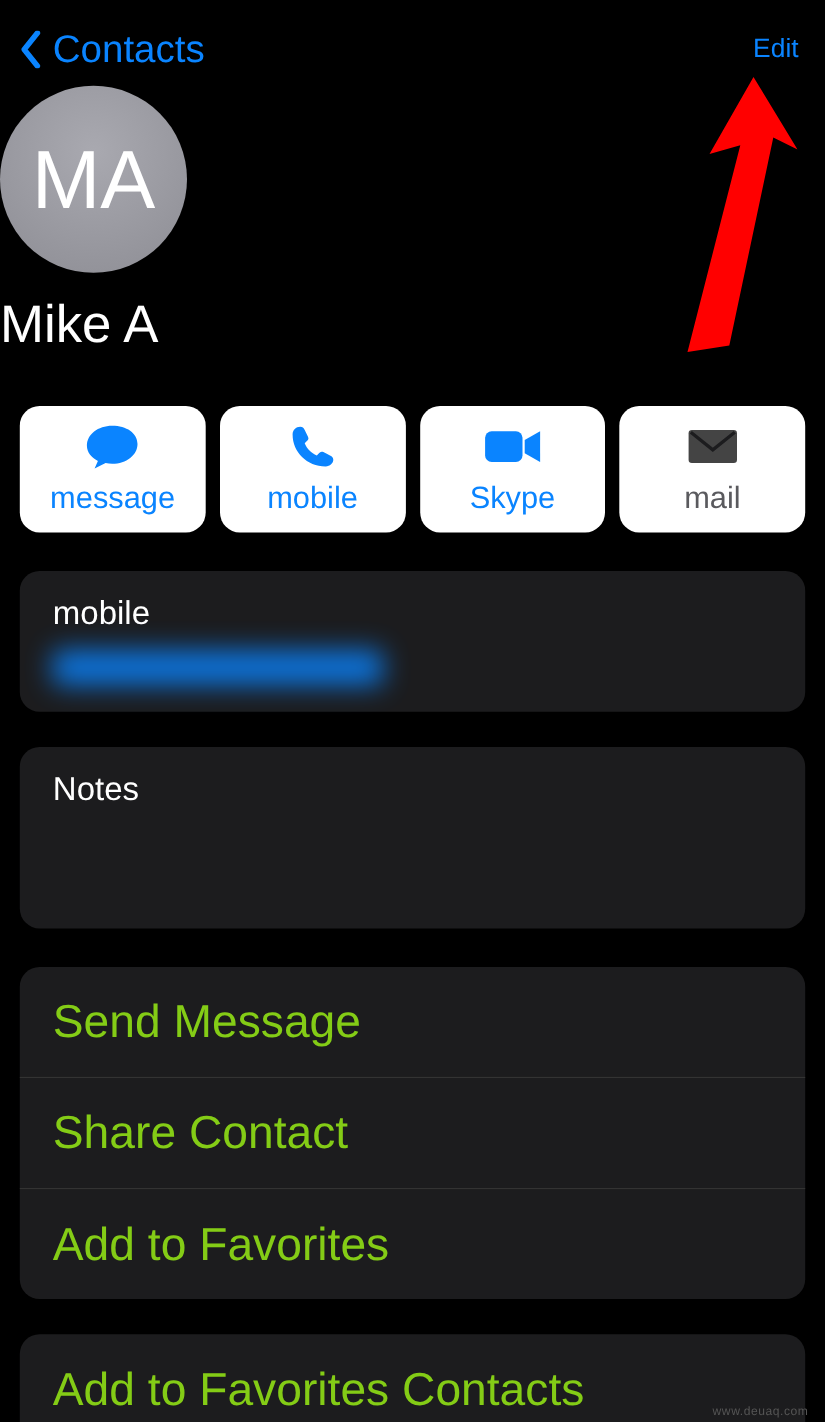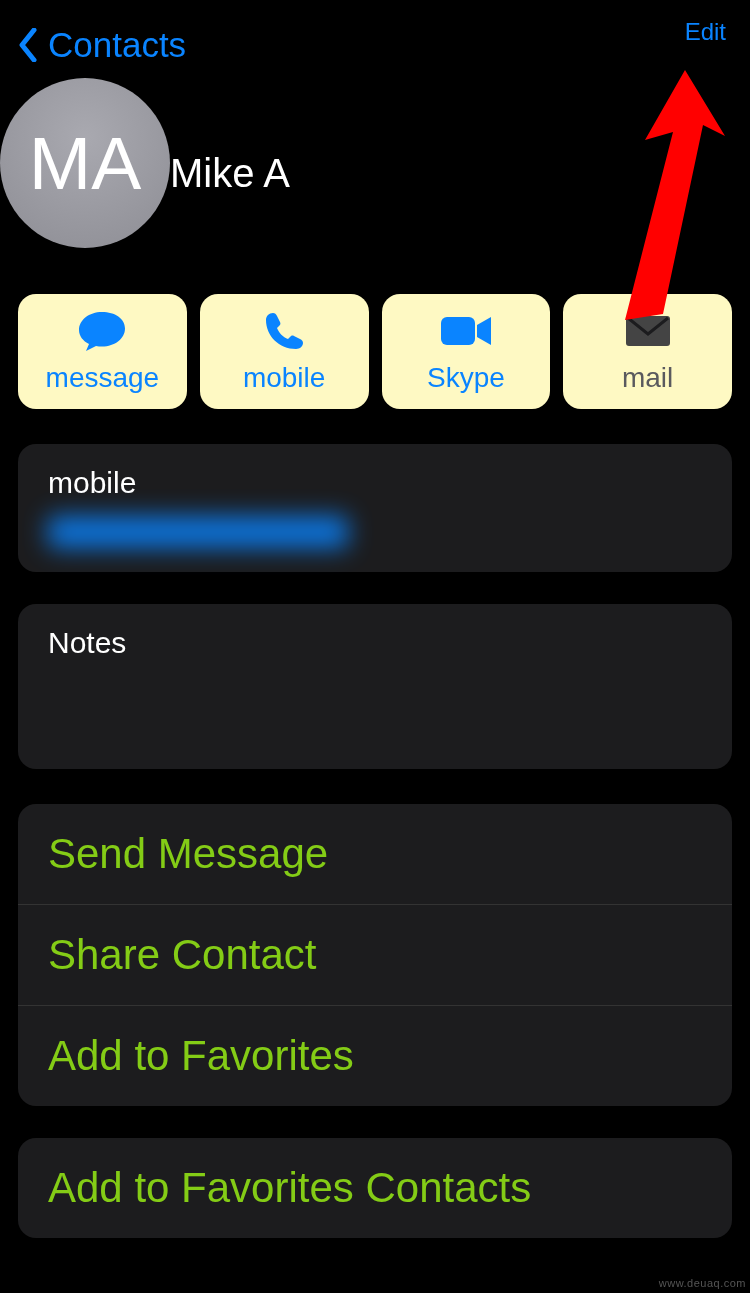--- a/index.html
+++ b/index.html
@@ -8,20 +8,21 @@
     height: 1293px;
     background: #000;
     font-family: -apple-system, "Helvetica Neue", Helvetica, Arial, sans-serif;
     color: #fff;
     overflow: hidden;
     position: relative;
   }
   
   .nav {
     display: flex;
+    align-items: center;
     justify-content: space-between;
     padding: 18px 24px 0 18px;
     height: 72px;
   }
   .nav-left {
     display: flex;
     align-items: center;
     color: #0a84ff;
     font-size: 35px;
     font-weight: 400;
@@ -32,51 +33,51 @@
     margin-right: 10px;
   }
   .nav-right {
     color: #0a84ff;
     font-size: 24px;
     font-weight: 400;
   }
   
   .avatar-wrap {
     display: flex;
-    align-items: center;
+    flex-direction: column;
     margin-top: 6px;
   }
   .avatar {
     width: 170px;
     height: 170px;
     border-radius: 50%;
     background: radial-gradient(circle at 50% 35%, #a9a9b0, #8d8d94);
     display: flex;
     align-items: center;
     justify-content: center;
     color: #fff;
     font-size: 75px;
     font-weight: 500;
   }
   .contact-name {
     margin-top: 20px;
-    font-size: 40px;
+    font-size: 48px;
     font-weight: 400;
     color: #fff;
   }
   
   .action-row {
     display: flex;
     gap: 13px;
     margin: 46px 18px 0 18px;
   }
   .action {
     flex: 1;
     height: 115px;
-    background: #fef9c3;
+    background: #ffffff;
     border-radius: 18px;
     display: flex;
     flex-direction: column;
     align-items: center;
     justify-content: center;
     gap: 10px;
   }
   .action.disabled { opacity: 1; }
   .action.disabled .action-icon svg { fill: #444; }
   .action.disabled .action-label { color: #5a5a5e; }
@@ -118,21 +119,21 @@
   
   .annot-arrow {
     position: absolute;
     top: 70px;
     left: 555px;
     pointer-events: none;
   }
   .watermark {
     position: absolute;
     bottom: 4px;
-    right: 4px;
+    right: 15px;
     font-size: 11px;
     color: #555;
     letter-spacing: 0.5px;
   }
 </style>
 </head>
 <body>
 
 <div class="nav">
   <div class="nav-left">

